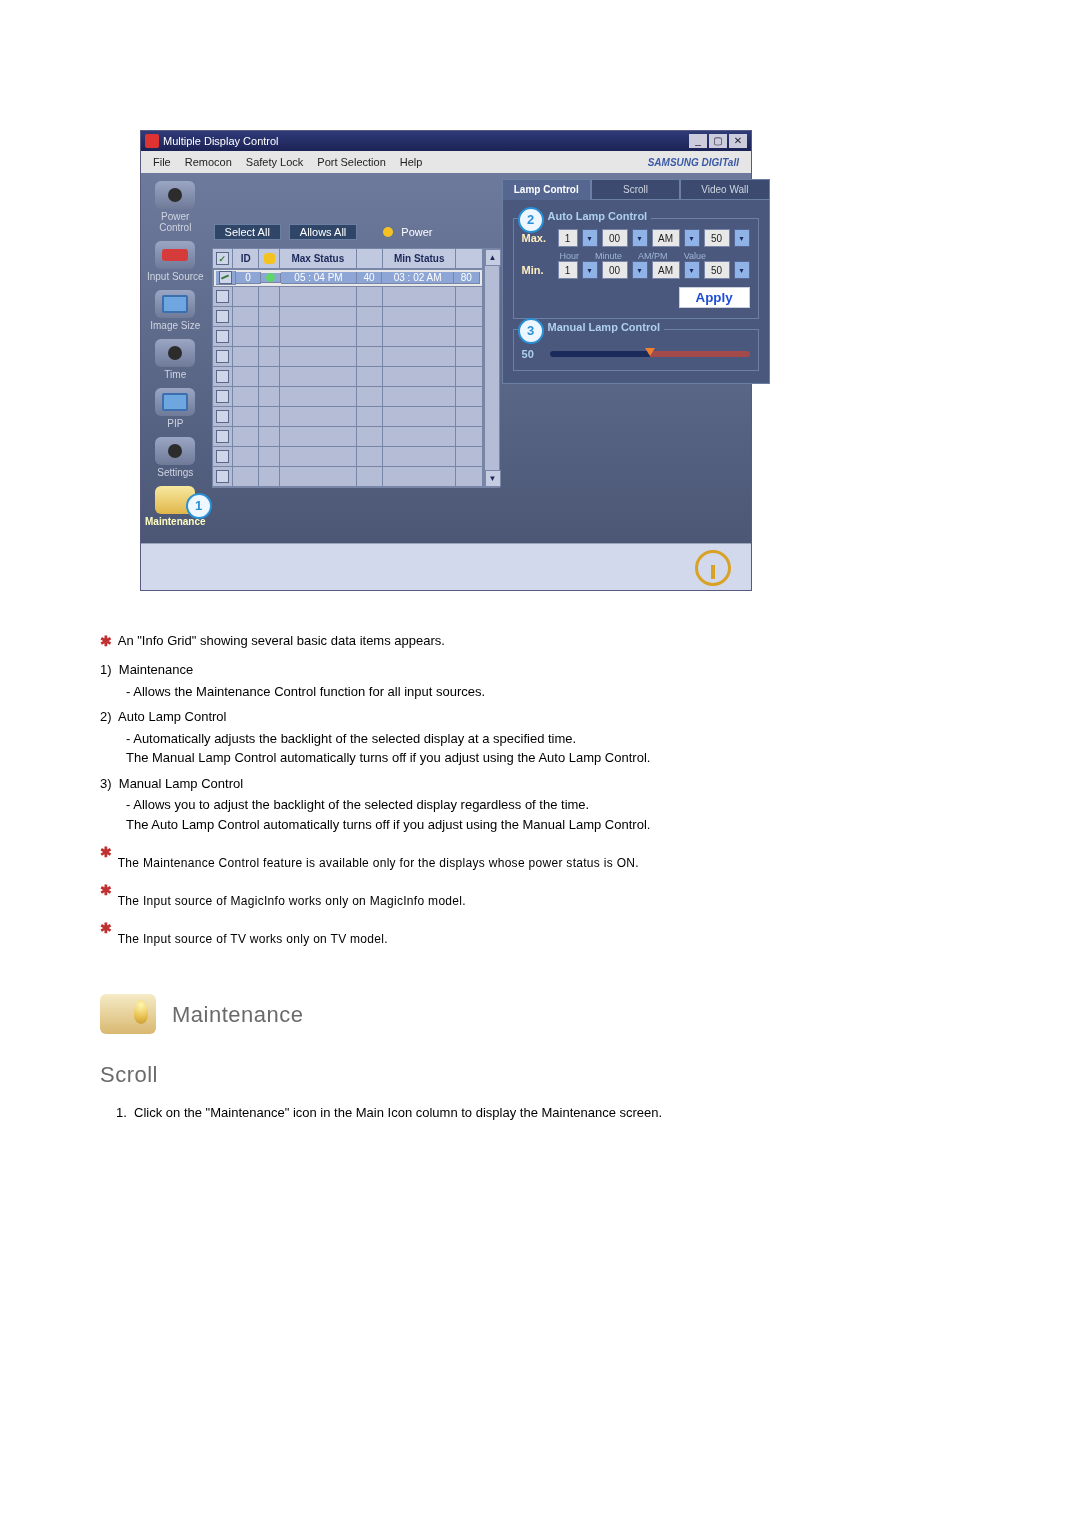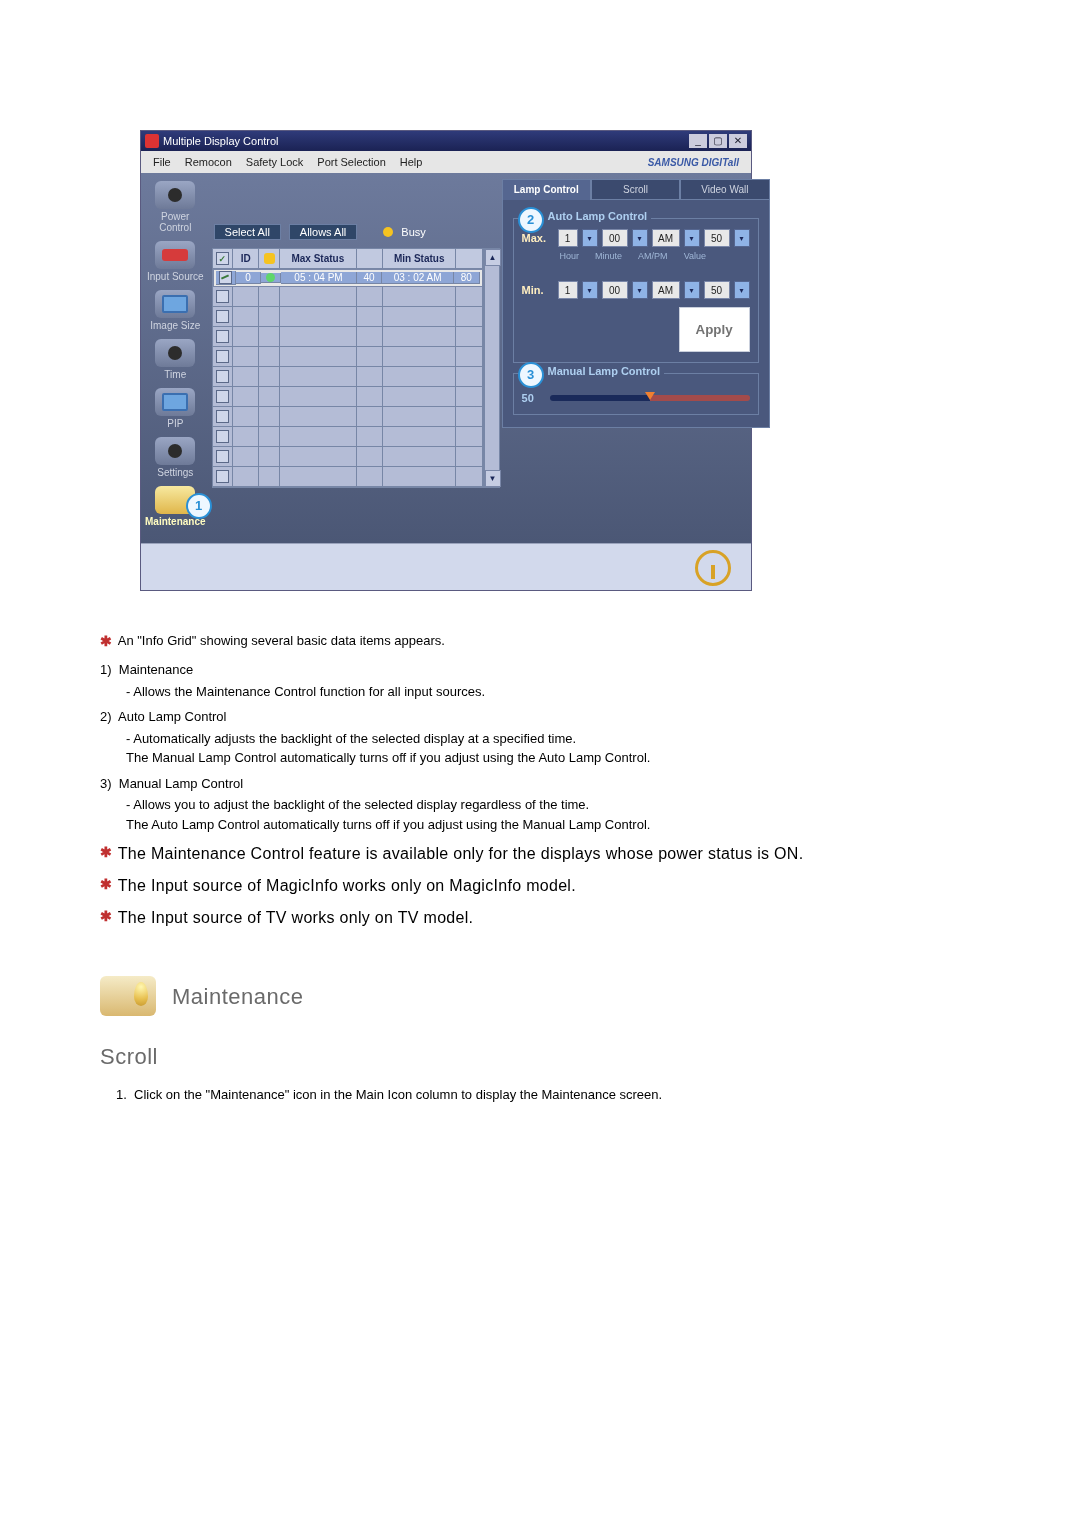--- a/index.html
+++ b/index.html
@@ -267,28 +267,28 @@
   .sel.wam { width: 22px; justify-content: center; }
   .dd {
     width: 14px; height: 16px; border: 1px solid #556690;
     background: #8fb3e6;
     display: flex; align-items: center; justify-content: center;
     font-size: 8px; color: #1b2758;
   }
   .sub {
     display: flex; gap: 16px;
     font-size: 9px; color: #9fb6d6;
-    margin: -2px 0 20px 38px;
+    margin: -2px 0 0 38px;
   }
   .apply-row { text-align: right; margin-top: 8px; }
   .apply-btn {
     background: #fff;
-    color: #737373;
+    color: #1d4ed8;
     border: 1px solid #c9cfdc;
-    padding: 14px 16px;
+    padding: 2px 16px;
     font-weight: bold;
   }
   .slider-row { display: flex; align-items: center; gap: 8px; margin-top: 8px; }
   .slider-row .val { color: #aecff0; font-weight: bold; width: 20px; }
   .track {
     flex: 1; height: 6px;
     background: linear-gradient(90deg, #1a2a5a 0%, #1a2a5a 50%, #a34b4b 50%, #a34b4b 100%);
     position: relative; border-radius: 3px;
   }
   .thumb {
@@ -323,21 +323,22 @@
   }
   
   .doc { font-size: 13px; line-height: 1.5; color: #000; }
   .star-line { display: flex; align-items: flex-start; margin: 8px 0; }
   .star-mark { color: #c03030; font-size: 14px; font-weight: bold; margin-right: 6px; }
   .num-item { margin: 6px 0 2px 0; }
   .sub-line { margin-left: 26px; }
   .note-text {
     font-family: Verdana, Arial, sans-serif;
     letter-spacing: 0.3px;
-    font-size: 16px;
+    font-size: 12px;
+    margin-top: 12px;
   }
   .sect-head { display: flex; align-items: center; margin: 46px 0 10px 0; }
   .sect-icon {
     width: 56px; height: 40px;
     background: linear-gradient(#f5ebc7, #d9b870);
     border-radius: 6px;
     margin-right: 16px;
     position: relative;
   }
   .sect-icon::after {
@@ -415,21 +416,21 @@
           <div class="sb-label">Maintenance</div>
         </div>
       </div>
 
       <div class="center-pane">
         <div class="ctrlrow">
           <button class="btn-sm">Select All</button>
           <button class="btn-sm">Allows All</button>
           <span style="width:10px;"></span>
           <span class="busydot"></span>
-          <span class="busytxt">Busy</span>
+          <span class="busytxt">Power</span>
         </div>
 
         <div class="gridwrap">
           <div class="grid">
             <div class="grow head">
               <div class="gcell c-chk">
                   <span class="ticky">✓</span>
                 </div>
               <div class="gcell c-id">ID</div>
               <div class="gcell c-dot">

